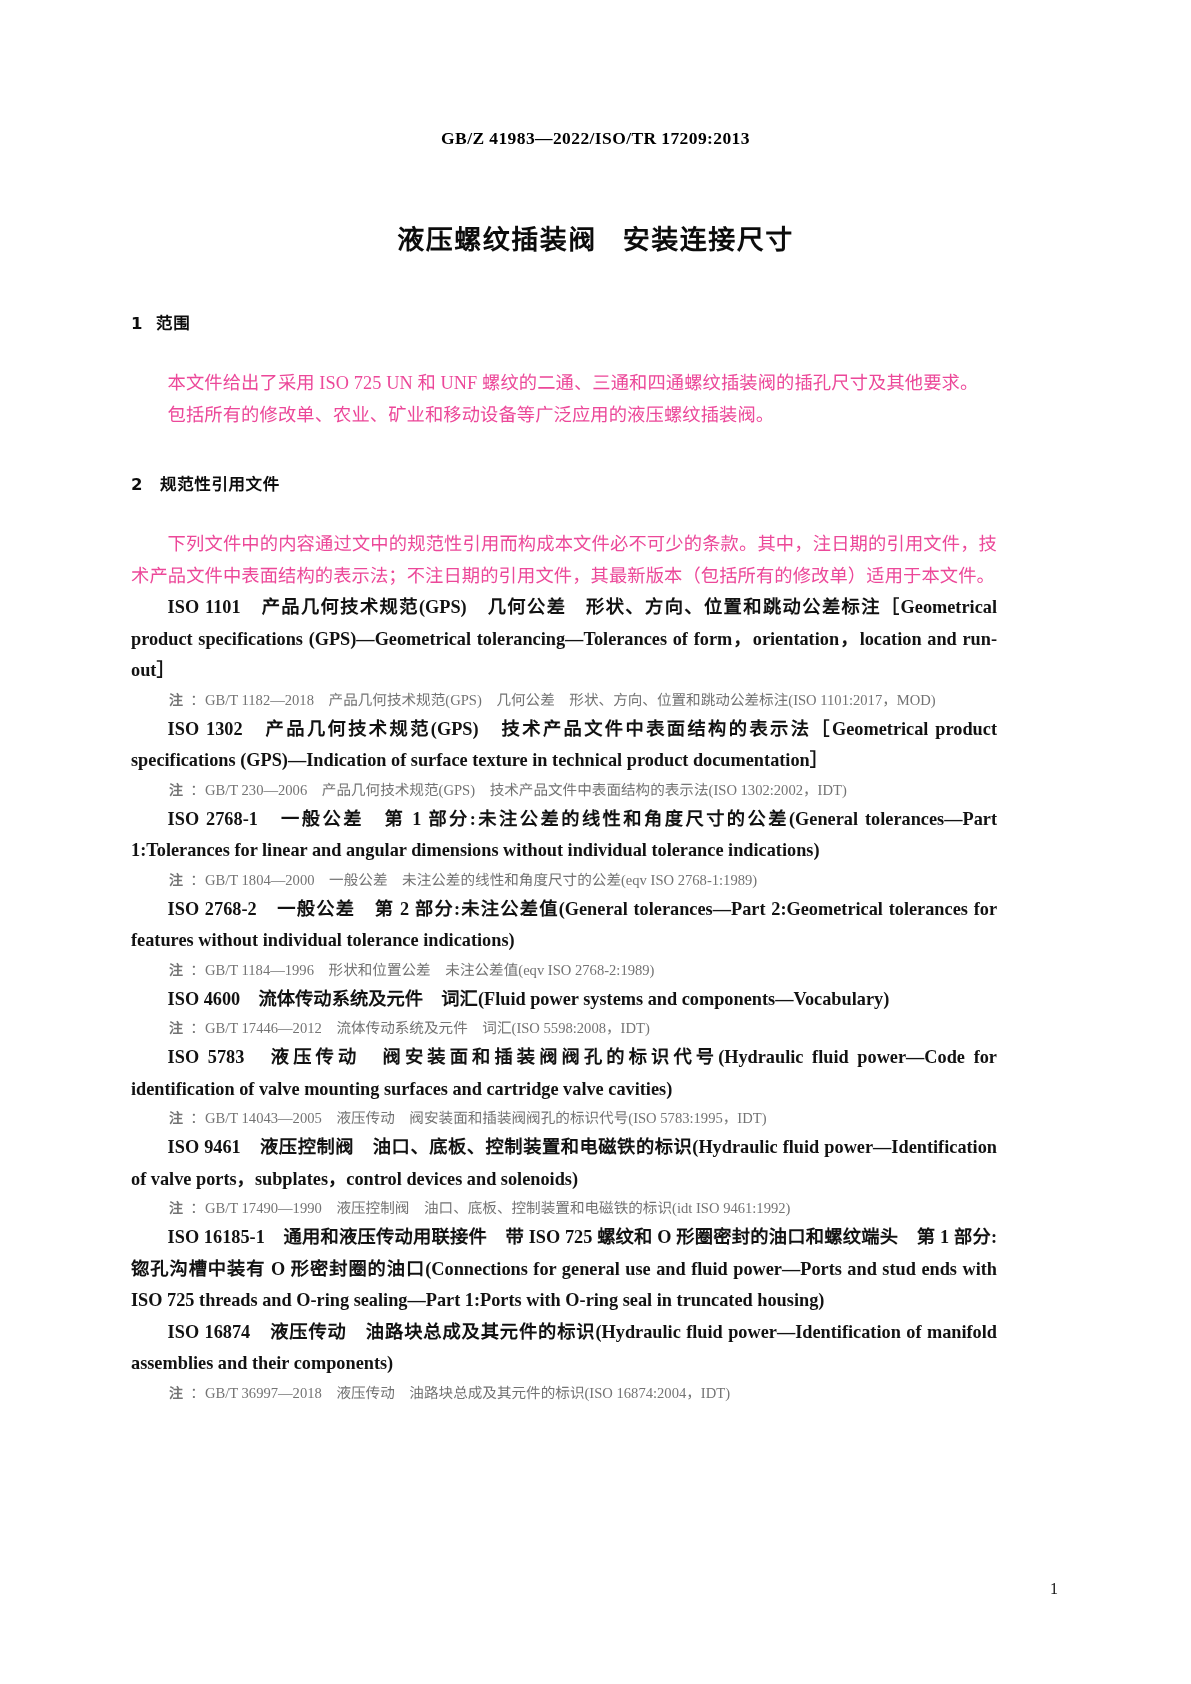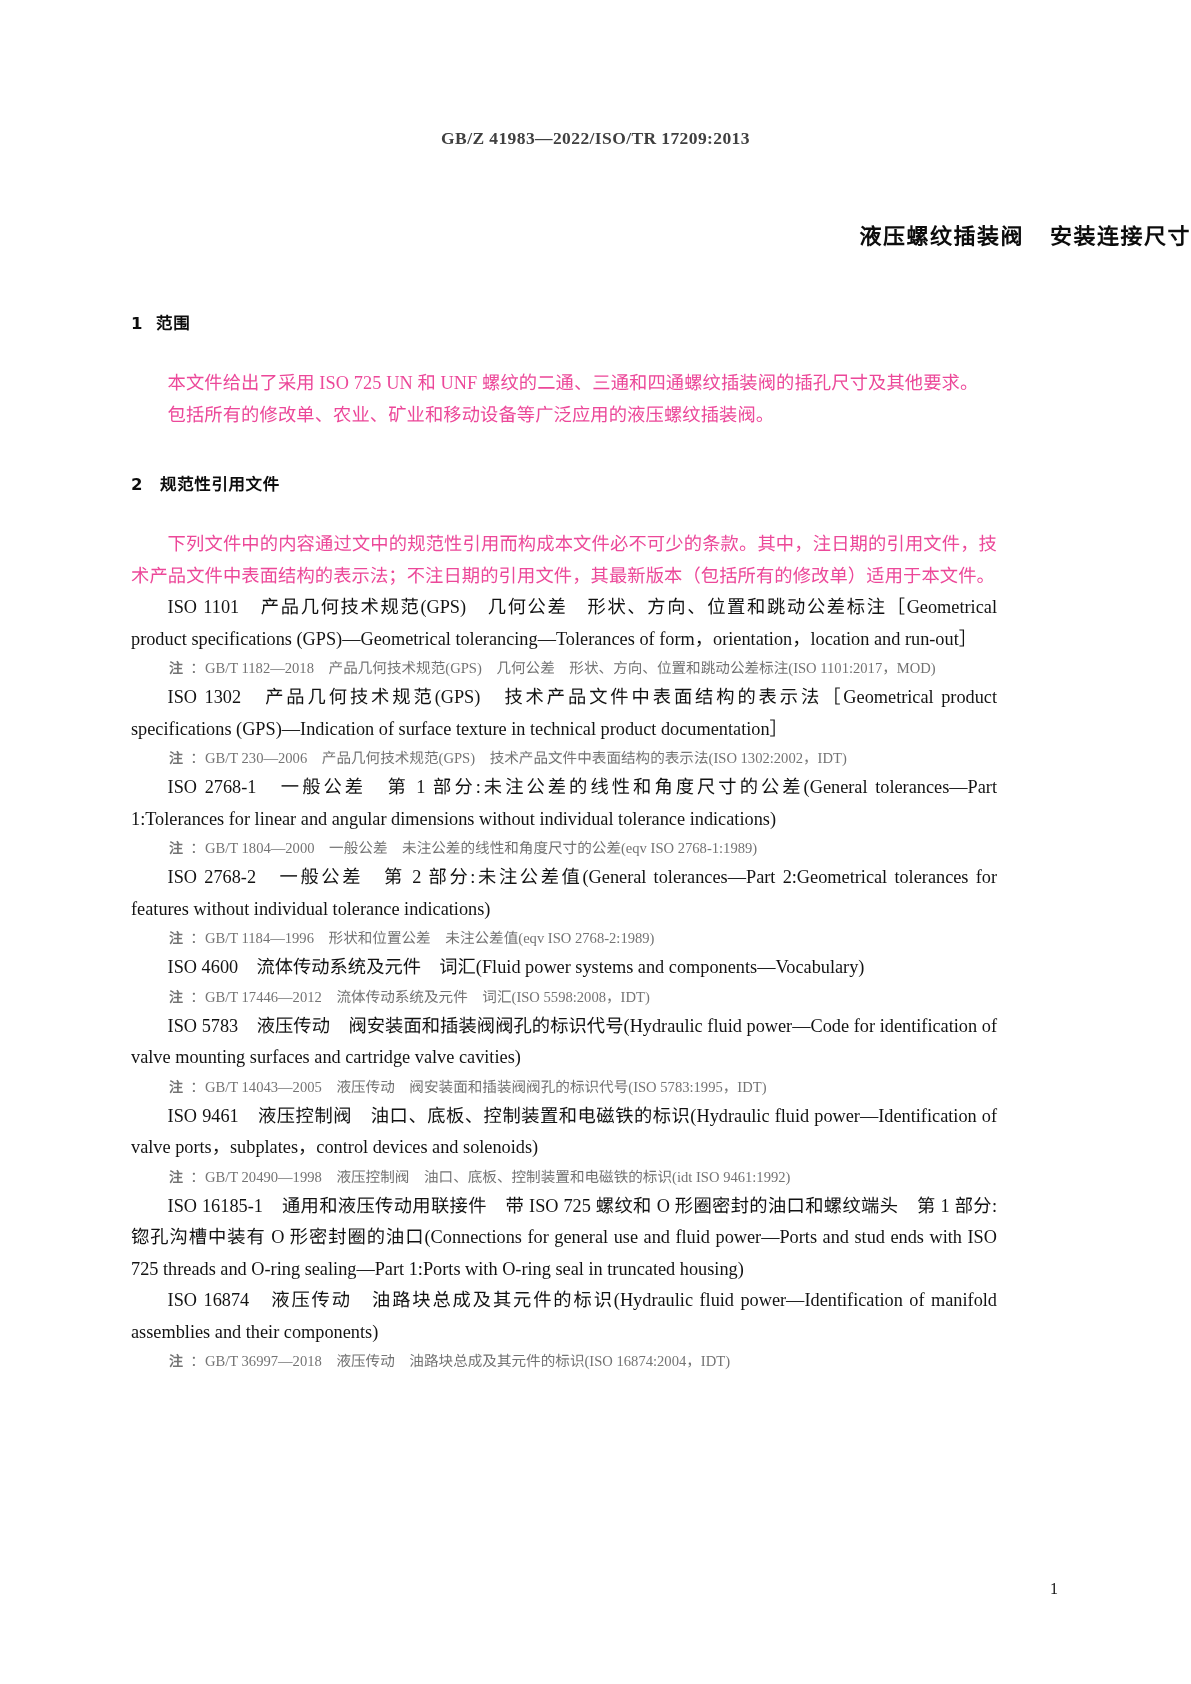--- a/index.html
+++ b/index.html
@@ -25,32 +25,32 @@
   
   .running-header {
     position: absolute;
     top: 128px;
     left: 0;
     right: 0;
     text-align: center;
     font-family: "Liberation Serif", "DejaVu Serif", serif;
     font-size: 17.5px;
     letter-spacing: 0.4px;
-    color: #404040;
+    color: #000000;
     font-weight: 700;
   }
   
   .doc-title {
     position: absolute;
     top: 218px;
     left: 0;
     right: 0;
-    text-align: right;
+    text-align: center;
     font-family: "DejaVu Sans", "Liberation Sans", sans-serif;
-    font-size: 22px;
+    font-size: 27px;
     font-weight: 700;
     letter-spacing: 1.5px;
     color: #0c0c0c;
   }
   .doc-title .gap { display: inline-block; width: 26px; }
 
   
   .content {
     position: absolute;
     top: 310px;
@@ -84,20 +84,21 @@
   }
 
   p.ref {
     margin: 0;
     font-size: 18.3px;
     line-height: 31.5px;
     text-align: justify;
     text-justify: inter-ideograph;
     text-indent: 2em;
     color: #121212;
+    font-weight: bold;
   }
   p.note {
     margin: 0;
     font-size: 14.6px;
     line-height: 27px;
     text-align: justify;
     text-justify: inter-ideograph;
     padding-left: 38px;
     text-indent: 0;
     color: #737373;
@@ -162,21 +163,21 @@
     <p class="ref">ISO 2768-2　一般公差　第 2 部分:未注公差值(General tolerances—Part 2:Geometrical tolerances for features without individual tolerance indications)</p>
     <p class="note"><span class="lbl">注</span><span class="ss"></span>：<span class="cont">GB/T 1184—1996　形状和位置公差　未注公差值(eqv ISO 2768-2:1989)</span></p>
 
     <p class="ref">ISO 4600　流体传动系统及元件　词汇(Fluid power systems and components—Vocabulary)</p>
     <p class="note"><span class="lbl">注</span><span class="ss"></span>：<span class="cont">GB/T 17446—2012　流体传动系统及元件　词汇(ISO 5598:2008，IDT)</span></p>
 
     <p class="ref">ISO 5783　液压传动　阀安装面和插装阀阀孔的标识代号(Hydraulic fluid power—Code for identification of valve mounting surfaces and cartridge valve cavities)</p>
     <p class="note"><span class="lbl">注</span><span class="ss"></span>：<span class="cont">GB/T 14043—2005　液压传动　阀安装面和插装阀阀孔的标识代号(ISO 5783:1995，IDT)</span></p>
 
     <p class="ref">ISO 9461　液压控制阀　油口、底板、控制装置和电磁铁的标识(Hydraulic fluid power—Identification of valve ports，subplates，control devices and solenoids)</p>
-    <p class="note"><span class="lbl">注</span><span class="ss"></span>：<span class="cont">GB/T 20490—1998　液压控制阀　油口、底板、控制装置和电磁铁的标识(idt ISO 9461:1992)</span></p>
+    <p class="note"><span class="lbl">注</span><span class="ss"></span>：<span class="cont">GB/T 17490—1990　液压控制阀　油口、底板、控制装置和电磁铁的标识(idt ISO 9461:1992)</span></p>
 
     <p class="ref">ISO 16185-1　通用和液压传动用联接件　带 ISO 725 螺纹和 O 形圈密封的油口和螺纹端头　第 1 部分:锪孔沟槽中装有 O 形密封圈的油口(Connections for general use and fluid power—Ports and stud ends with ISO 725 threads and O-ring sealing—Part 1:Ports with O-ring seal in truncated housing)</p>
 
     <p class="ref">ISO 16874　液压传动　油路块总成及其元件的标识(Hydraulic fluid power—Identification of manifold assemblies and their components)</p>
     <p class="note"><span class="lbl">注</span><span class="ss"></span>：<span class="cont">GB/T 36997—2018　液压传动　油路块总成及其元件的标识(ISO 16874:2004，IDT)</span></p>
 
   </div>
 
   <div class="folio">1</div>
 

